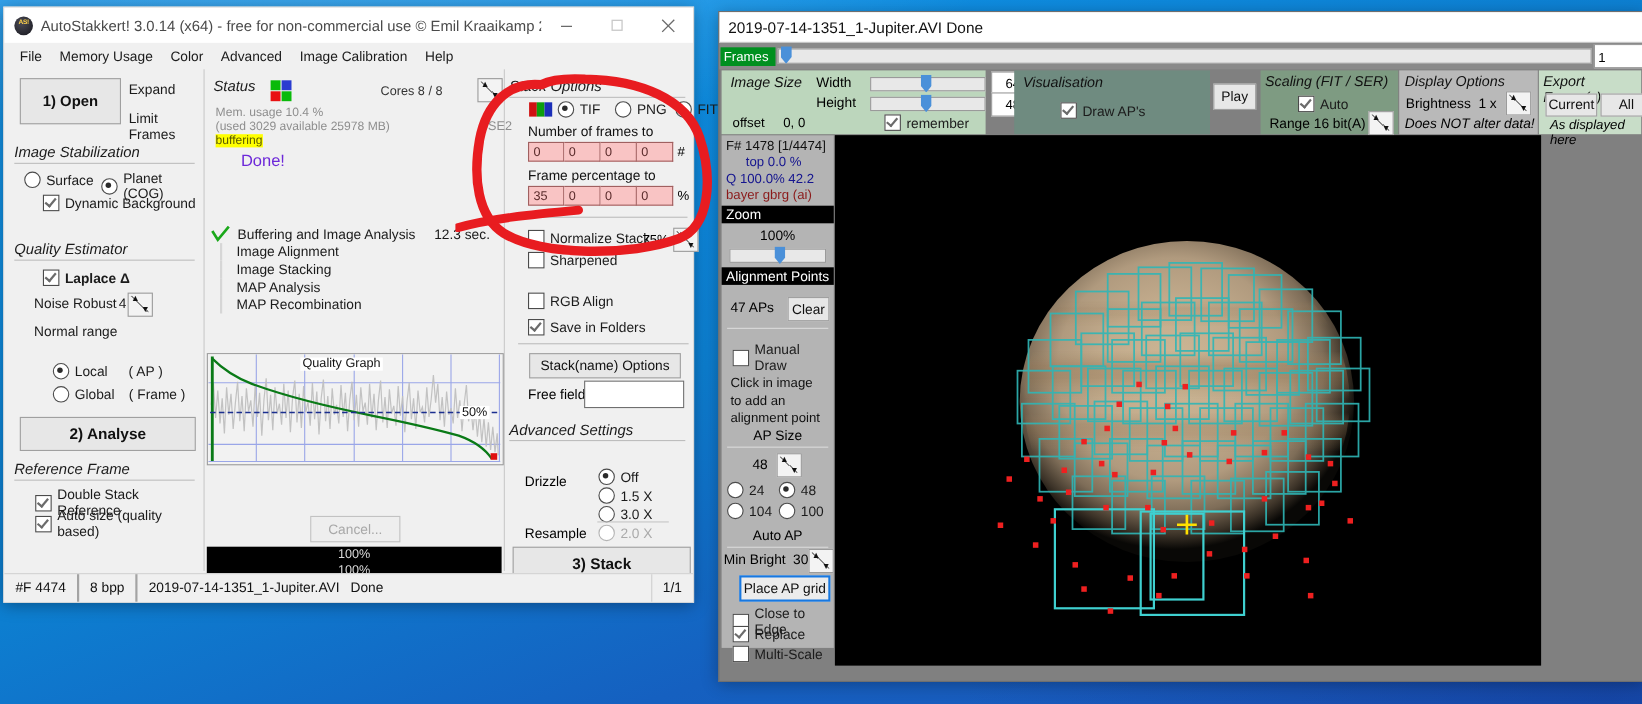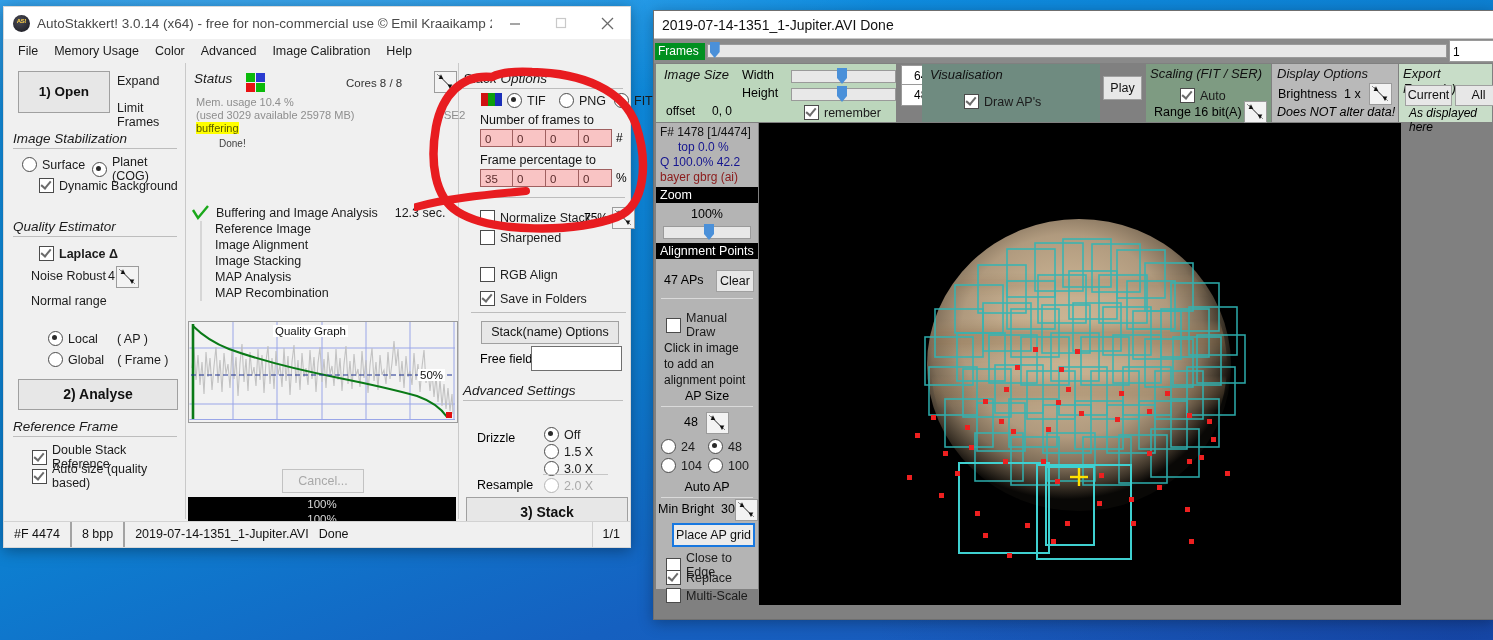--- a/index.html
+++ b/index.html
@@ -256,34 +256,30 @@
       <div style="position:absolute;left:160px;top:14px;font-size:11.5px;color:#333;">Cores 8 / 8</div>
       <span class="spin" style="position:absolute;left:248px;top:8px;">
           <i class="up">▲</i>
           <i class="dn">▼</i>
         </span>
 
       <div class="memline" style="position:absolute;left:10px;top:33px;">Mem. usage 10.4 %</div>
       <div class="memline" style="position:absolute;left:10px;top:46px;">(used 3029 available 25978 MB)</div>
       <div style="position:absolute;left:250px;top:46px;font-size:11.5px;color:#8e8e8e;">SSE2</div>
       <div style="position:absolute;left:10px;top:59px;font-size:11px;"><span class="hl">buffering</span></div>
-      <div style="position:absolute;left:33px;top:75px;font-size:10px;color:#404040;">Done!</div>
+      <div style="position:absolute;left:33px;top:75px;font-size:15px;color:#6d28d9;">Done!</div>
 
       <div class="steps" style="position:absolute;left:5px;top:142px;">
         <div class="step">
           <svg width="20" height="16" style="margin-right:4px;">
             <polyline points="2,5 7,13 17,1" fill="none" stroke="#1aa81a" stroke-width="2.4"></polyline>
             </svg>
           <span>Buffering and Image Analysis</span>
           <span style="margin-left:16px;">12.3 sec.</span>
         </div>
-        <div class="step">
-            <span class="stepbar" style="margin-left:9px;"></span>
-          <span>Reference Image</span>
-          </div>
         <div class="step">
             <span class="stepbar" style="margin-left:9px;"></span>
           <span>Image Alignment</span>
           </div>
         <div class="step">
             <span class="stepbar" style="margin-left:9px;"></span>
           <span>Image Stacking</span>
           </div>
         <div class="step">
             <span class="stepbar" style="margin-left:9px;"></span>

